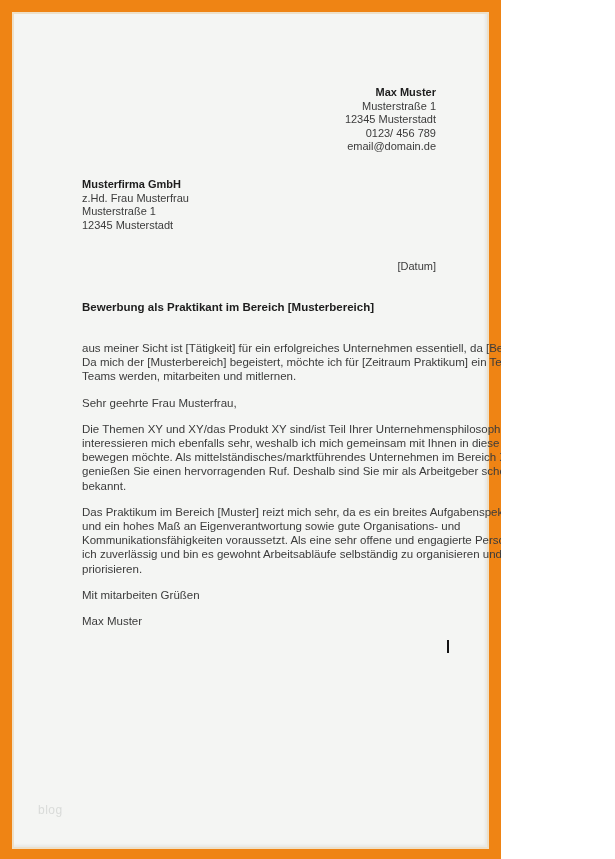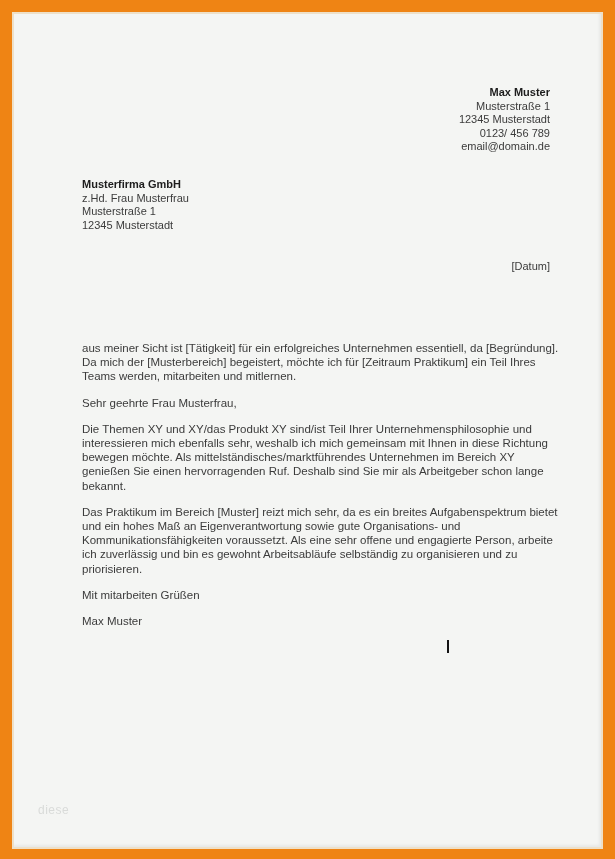--- a/index.html
+++ b/index.html
@@ -6,21 +6,21 @@
     --border-color:#ef8414;
     --page-background:#f4f5f3;
     --inner-edge-color:#eee0c8;
     --text-color:#3b3b3b;
     --heading-color:#1d1d1d;
     --watermark-color:#d9dbd9;
   }
   html,body{margin:0;padding:0;background:#fff;}
   .page{
     position:relative;
-    width:615px;height:859px;
+    width:501px;height:859px;
     background:var(--border-color);
     font-family:"Liberation Sans","DejaVu Sans",sans-serif;
     color:var(--text-color);
     overflow:hidden;
   }
   .sheet{
     position:absolute;
     top:12px;left:12px;right:12px;bottom:10px;
     background:var(--page-background);
     border:2px solid var(--inner-edge-color);
@@ -69,26 +69,27 @@
 
   <div class="abs address recipient">
     <div class="b">Musterfirma GmbH</div>
     <div>z.Hd. Frau Musterfrau</div>
     <div>Musterstraße 1</div>
     <div>12345 Musterstadt</div>
   </div>
 
   <div class="abs date">[Datum]</div>
 
+  <div class="abs subject">Bewerbung als Praktikant im Bereich [Musterbereich]</div>
 
   <div class="abs body">
     <p>aus meiner Sicht ist [Tätigkeit] für ein erfolgreiches Unternehmen essentiell, da [Begründung]. Da mich der [Musterbereich] begeistert, möchte ich für [Zeitraum Praktikum] ein Teil Ihres Teams werden, mitarbeiten und mitlernen.</p>
     <p>Sehr geehrte Frau Musterfrau,</p>
     <p>Die Themen XY und XY/das Produkt XY sind/ist Teil Ihrer Unternehmensphilosophie und interessieren mich ebenfalls sehr, weshalb ich mich gemeinsam mit Ihnen in diese Richtung bewegen möchte. Als mittelständisches/marktführendes Unternehmen im Bereich XY genießen Sie einen hervorragenden Ruf. Deshalb sind Sie mir als Arbeitgeber schon lange bekannt.</p>
     <p>Das Praktikum im Bereich [Muster] reizt mich sehr, da es ein breites Aufgabenspektrum bietet und ein hohes Maß an Eigenverantwortung sowie gute Organisations- und Kommunikationsfähigkeiten voraussetzt. Als eine sehr offene und engagierte Person, arbeite ich zuverlässig und bin es gewohnt Arbeitsabläufe selbständig zu organisieren und zu priorisieren.</p>
     <p class="closing">Mit mitarbeiten Grüßen</p>
     <p class="signature">Max Muster</p>
   </div>
 
   <div class="abs caret"></div>
 
-  <div class="abs watermark">diese</div>
+  <div class="abs watermark">blog</div>
 </div>
 
 </body></html>

